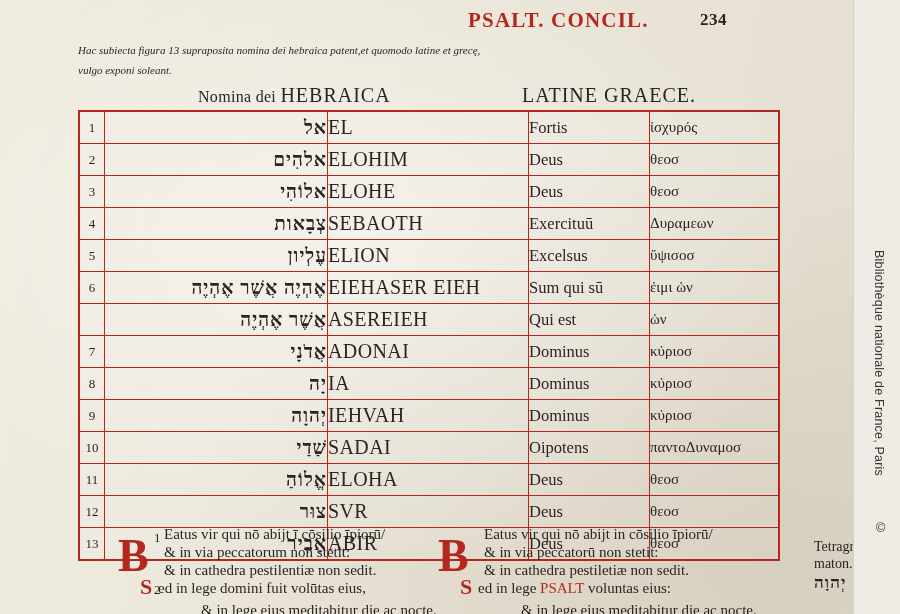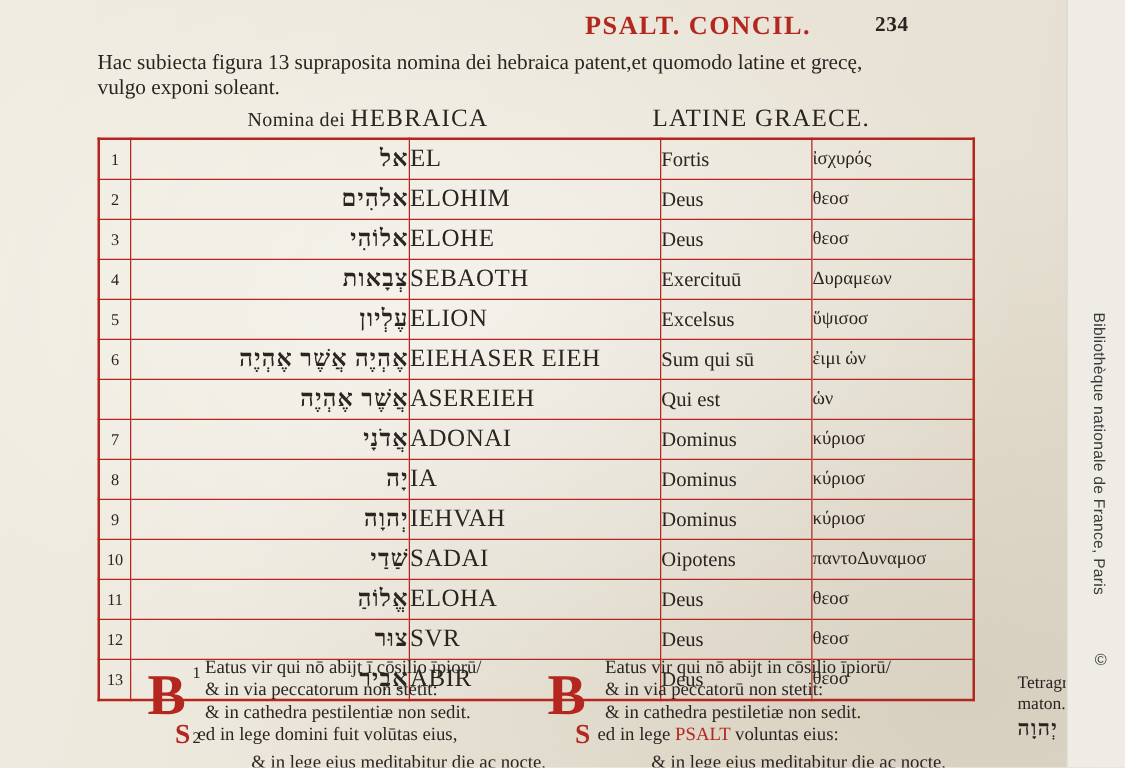--- a/index.html
+++ b/index.html
@@ -48,21 +48,21 @@
     font-size:21px;font-weight:bold;letter-spacing:1.2px;margin-left:36px;
   }
   #folio{
     position:absolute;left:700px;top:10px;
     font-size:17px;font-weight:bold;letter-spacing:.5px;
   }
 
   
   #intro{
     position:absolute;left:78px;top:40px;width:720px;
-    font-size:17px;line-height:20px;
+    font-size:11px;line-height:20px;font-style:italic;
   }
   #intro .l2{display:block;}
   #cap-nomina{
     position:absolute;left:198px;top:84px;font-size:16px;letter-spacing:.3px;
   }
   #cap-nomina .big{font-size:20px;letter-spacing:1px;}
   #cap-latine{
     position:absolute;left:522px;top:84px;font-size:20px;letter-spacing:1px;
   }
 

